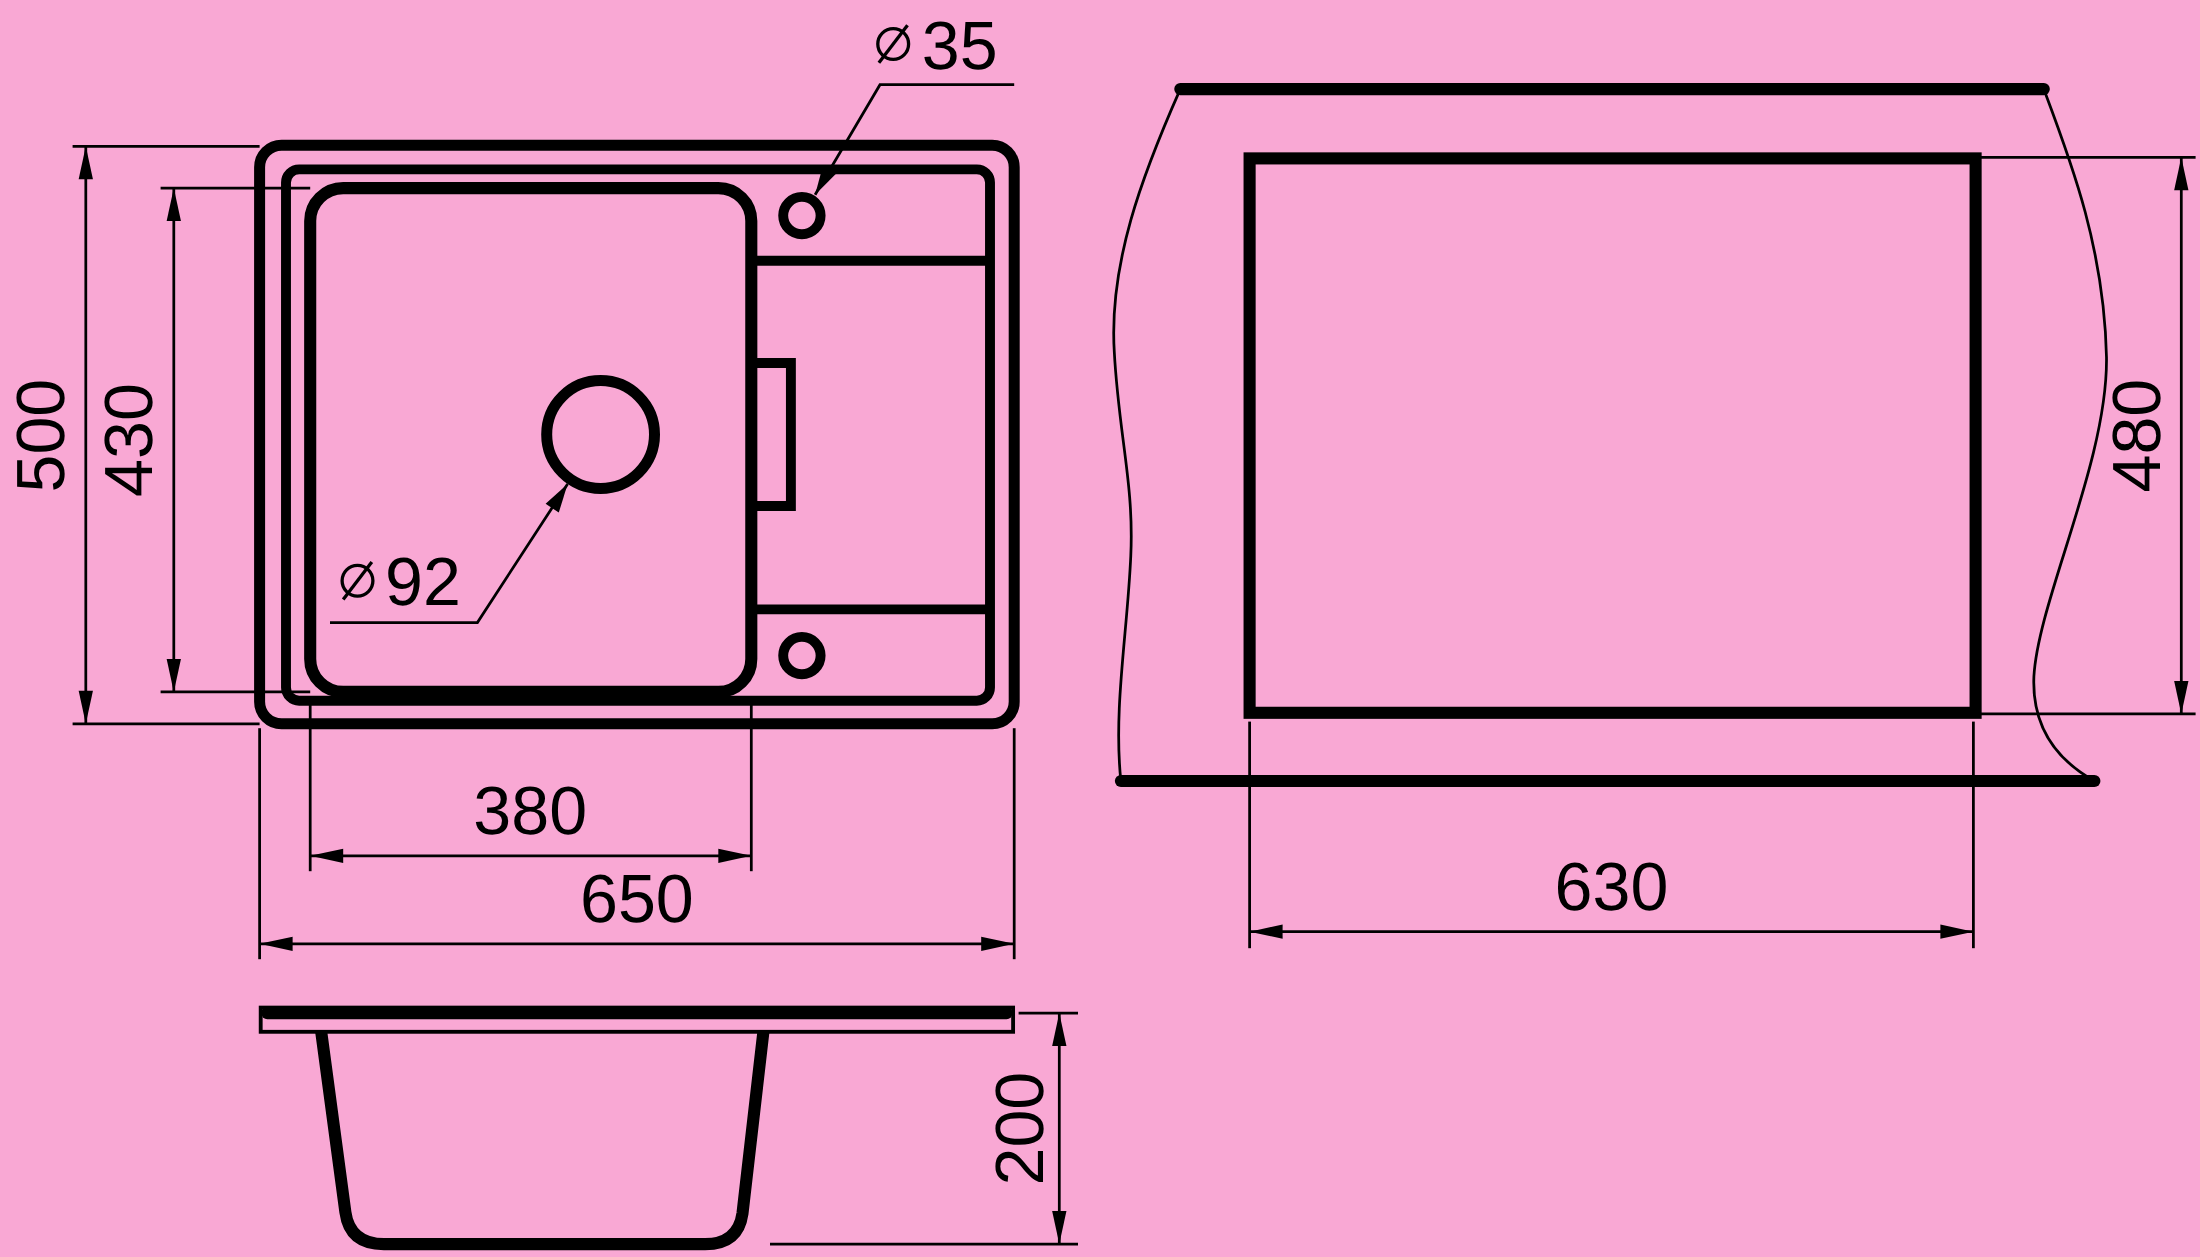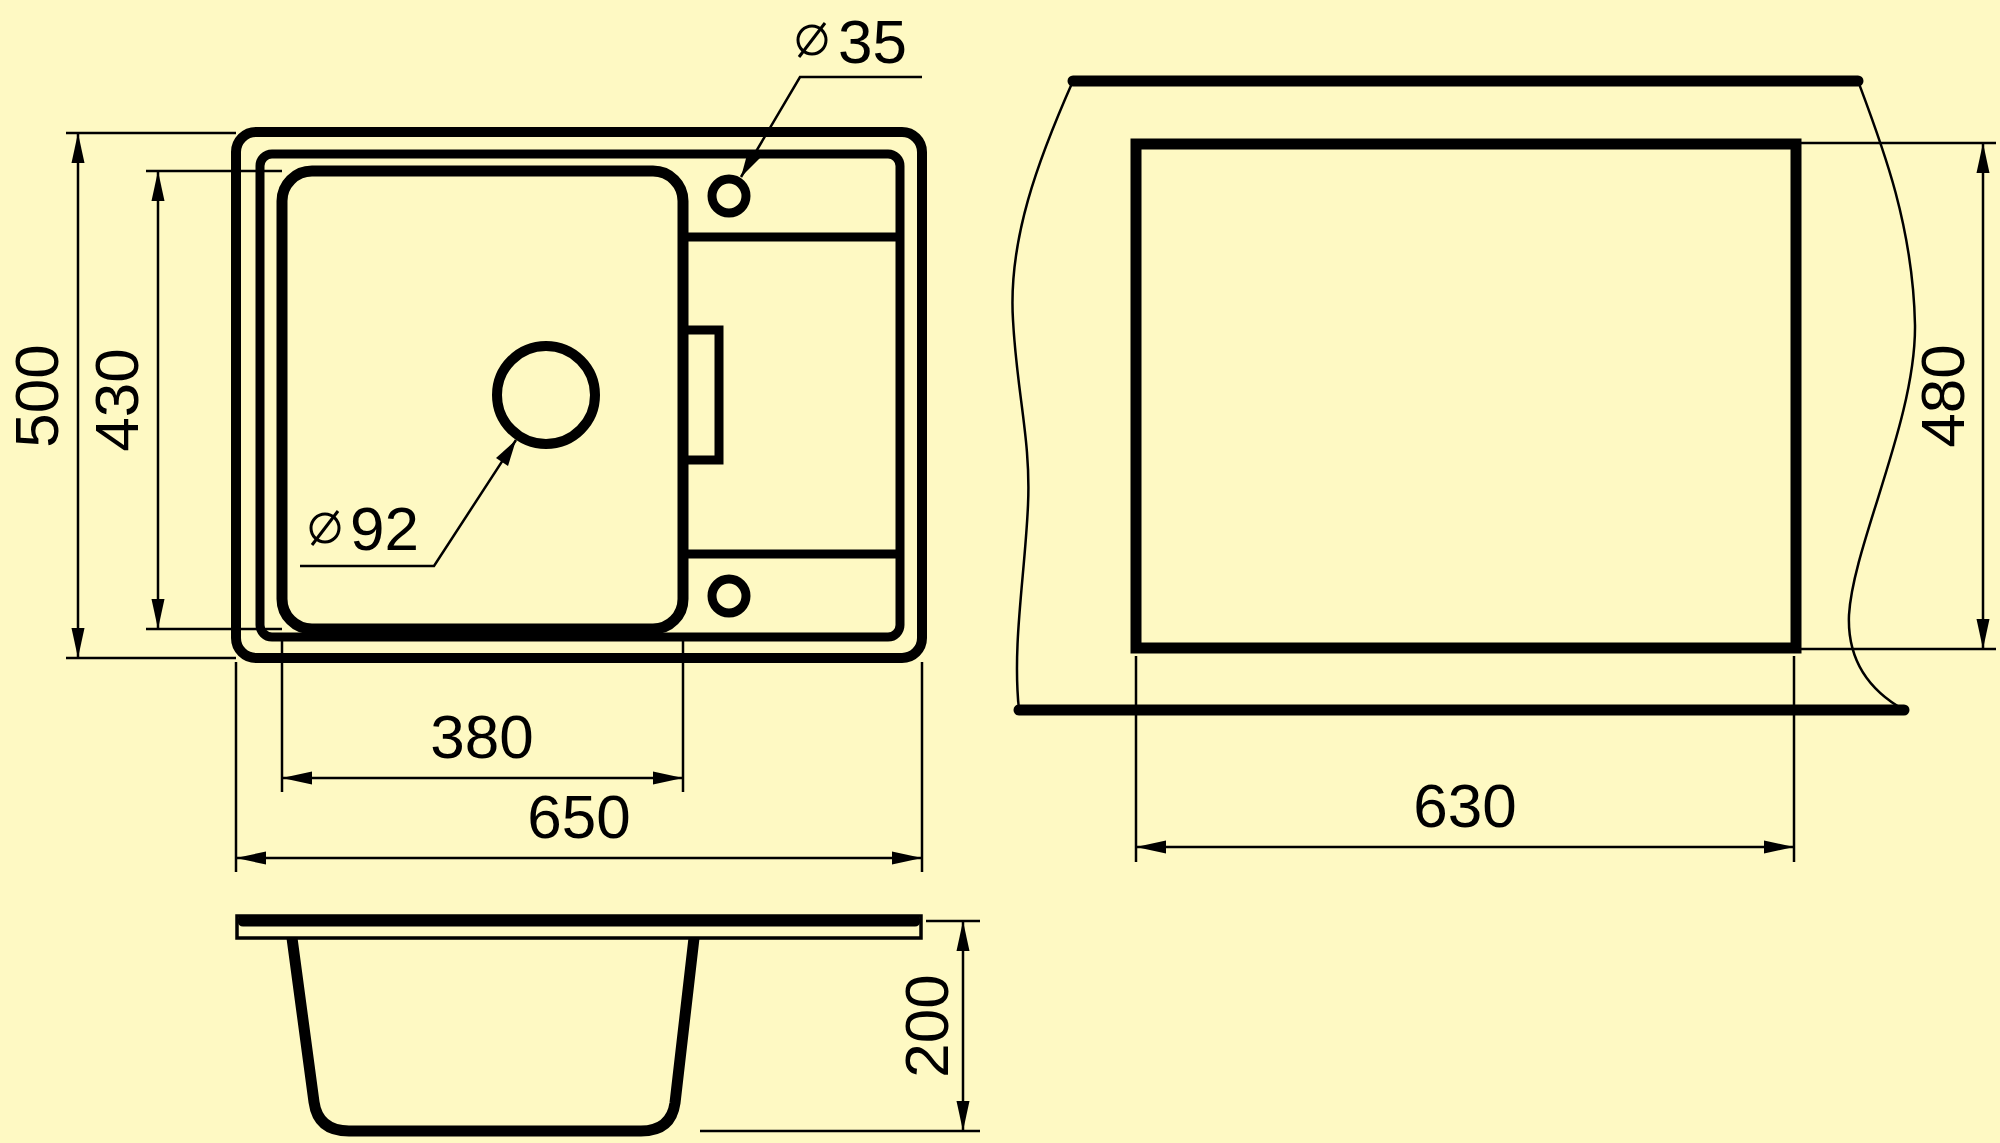--- a/index.html
+++ b/index.html
@@ -1,16 +1,16 @@
 <!DOCTYPE html>
 <html><head>
 <meta charset="utf-8">
 <style>
   html,body{margin:0;padding:0;background:#ffffff;}
-  #canvas{width:2000px;height:1143px;background:#fef9c3;position:relative;overflow:hidden;}
+  #canvas{width:2000px;height:1143px;background:#f9a8d4;position:relative;overflow:hidden;}
   svg{display:block;}
   .ln{stroke:#000;fill:none;}
   .w11{stroke-width:11;}
   .w10{stroke-width:10;}
   .w9{stroke-width:9;}
   .w35{stroke-width:3.5;}
   .w3{stroke-width:3;}
   .thin{stroke:#000;stroke-width:2.5;fill:none;}
   .arr{fill:#000;stroke:none;}
   .dimtxt{

